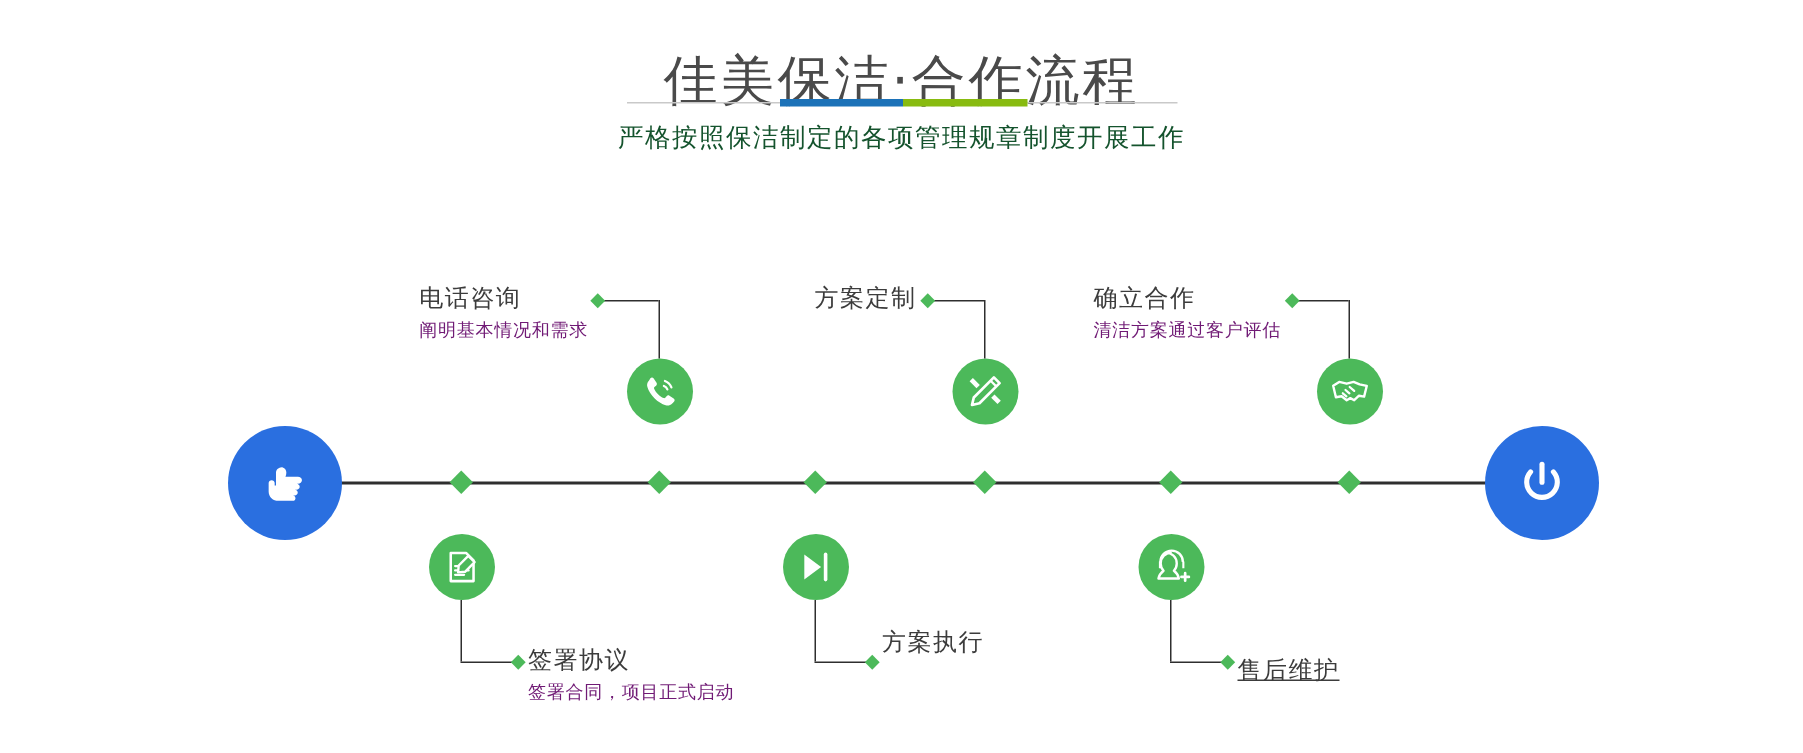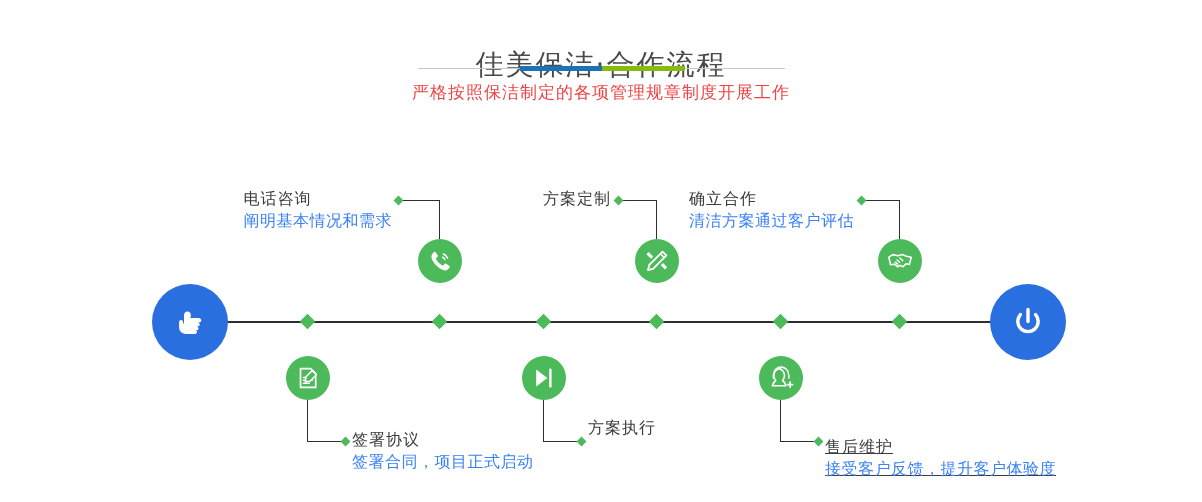--- a/index.html
+++ b/index.html
@@ -21,26 +21,26 @@
 
   
   .header {
     position: absolute;
     left: 0;
     top: 28px;
     width: 1202px;
     text-align: center;
   }
   .title {
-    font-size: 28px;
+    font-size: 36px;
     line-height: 50px;
     color: #4a4a4a;
     letter-spacing: 2px;
     font-weight: normal;
-    margin: 12px;
+    margin: 2px;
   }
   .divider {
     position: absolute;
     left: 418px;
     top: 66px;
     width: 367px;
     height: 5px;
   }
   .divider .rule {
     position: absolute;
@@ -67,21 +67,21 @@
     background: #88bb10;
   }
   .subtitle {
     position: absolute;
     left: 0;
     top: 80px;
     width: 1202px;
     text-align: center;
     font-size: 17px;
     line-height: 24px;
-    color: #ef4444;
+    color: #14532d;
     letter-spacing: 1px;
   }
 
   
   .axis {
     position: absolute;
     left: 160px;
     top: 321px;
     width: 882px;
     height: 2px;
@@ -147,23 +147,23 @@
     position: absolute;
     white-space: nowrap;
   }
   .label .lab-title {
     font-size: 16px;
     line-height: 22px;
     color: #3c3c3c;
     letter-spacing: 1px;
   }
   .label .lab-desc {
-    font-size: 16px;
+    font-size: 12px;
     line-height: 21px;
-    color: #3b82f6;
+    color: #701a75;
     letter-spacing: 0.5px;
   }
   .label.top { text-align: left; }
   .label.bottom { text-align: left; }
 </style>
 </head>
 <body>
 
 <div id="page">
 
@@ -296,16 +296,15 @@
         <path d="M19.6 19.6h5.0M22.1 17.1v5.0" stroke="#ffffff" stroke-width="1.8" stroke-linecap="round"></path>
       </svg>
     </span>
   </div>
   <div class="diamond" style="left:775px;"></div>
   <div class="stem v" style="left:780px; top:400px; height:41px;"></div>
   <div class="stem h" style="left:780px; top:441px; width:38px;"></div>
   <div class="tip" style="left:815px; top:438px;"></div>
   <div class="label bottom" style="left:825px; top:436px;text-decoration:underline;">
     <div class="lab-title">售后维护</div>
-    <div class="lab-desc">接受客户反馈，提升客户体验度</div>
   </div>
 
 </div>
 
 </body></html>

